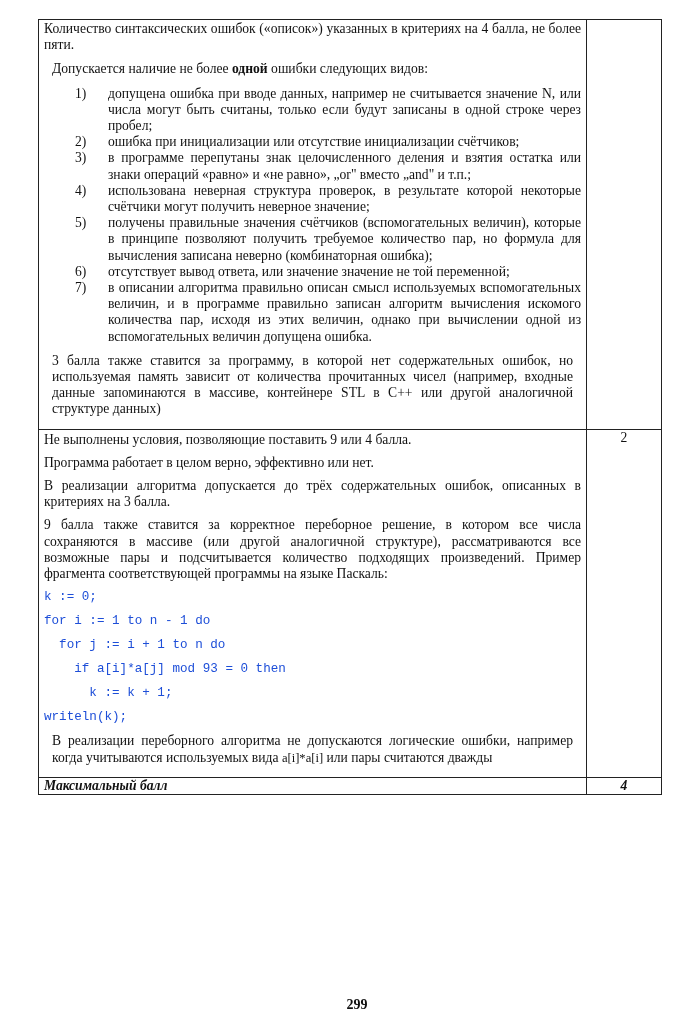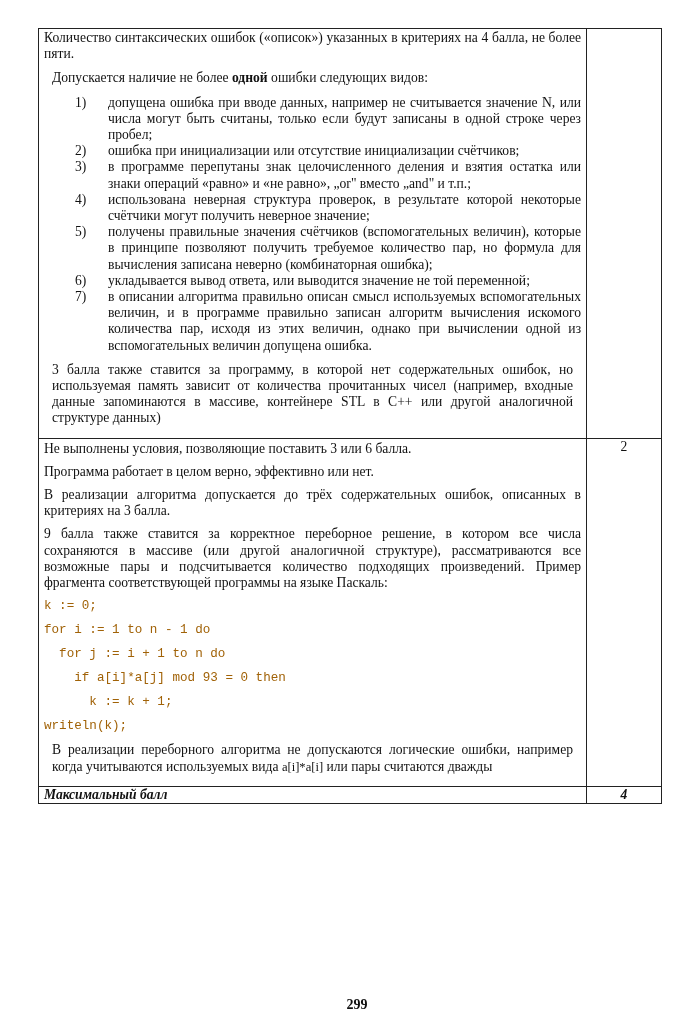--- a/index.html
+++ b/index.html
@@ -11,21 +11,21 @@
       width: 698px;
       height: 1024px;
       position: relative;
       overflow: hidden;
       font-family: "Liberation Serif", serif;
       color: #111111;
     }
     .page {
       position: absolute;
       left: 38px;
-      top: 28px;
+      top: 19px;
       width: 623px;
     }
     table.criteria {
       border-collapse: collapse;
       width: 623px;
       table-layout: fixed;
     }
     table.criteria td {
       border: 1px solid #222;
       vertical-align: top;
@@ -54,21 +54,21 @@
       top: 0;
     }
     .row1 td.desc { padding-top: 1px; padding-bottom: 3px; }
     .row2 td.desc { padding-top: 2px; padding-bottom: 3px; }
     .code {
       font-family: "Liberation Mono", monospace;
       font-size: 12.6px;
       line-height: 16px;
       margin: 0 0 8px 0;
       white-space: pre;
-      color: #a16207;
+      color: #1d4ed8;
     }
     .mono {
       font-family: Liberation Serif, serif;
       font-size: 12.6px;
     }
     .max-label {
       text-align: right;
       font-style: italic;
       font-weight: bold;
     }
@@ -97,31 +97,31 @@
         <tr class="row1">
       <td class="desc">
         <p class="para">Количество синтаксических ошибок («описок») указанных в критериях на 4 балла, не более пяти.</p>
         <p class="para tight"><span>Допускается наличие не более </span><b>одной</b><span> ошибки следующих видов:</span></p>
         <ol class="errors" style="margin-top:7px;">
           <li><span class="num">1)</span><span>допущена ошибка при вводе данных, например не считывается значение N, или числа могут быть считаны, только если будут записаны в одной строке через пробел;</span></li>
           <li><span class="num">2)</span><span>ошибка при инициализации или отсутствие инициализации счётчиков;</span></li>
           <li><span class="num">3)</span><span>в программе перепутаны знак целочисленного деления и взятия остатка или знаки операций «равно» и «не равно», „or" вместо „and" и т.п.;</span></li>
           <li><span class="num">4)</span><span>использована неверная структура проверок, в результате которой некоторые счётчики могут получить неверное значение;</span></li>
           <li><span class="num">5)</span><span>получены правильные значения счётчиков (вспомогательных величин), которые в принципе позволяют получить требуемое количество пар, но формула для вычисления записана неверно (комбинаторная ошибка);</span></li>
-          <li><span class="num">6)</span><span>укладывается вывод ответа, или выводится значение не той переменной;</span></li>
+          <li><span class="num">6)</span><span>отсутствует вывод ответа, или значение значение не той переменной;</span></li>
           <li><span class="num">7)</span><span>в описании алгоритма правильно описан смысл используемых вспомогательных величин, и в программе правильно записан алгоритм вычисления искомого количества пар, исходя из этих величин, однако при вычислении одной из вспомогательных величин допущена ошибка.</span></li>
         </ol>
         <p class="para tight">3 балла также ставится за программу, в которой нет содержательных ошибок, но используемая память зависит от количества прочитанных чисел (например, входные данные запоминаются в массиве, контейнере STL в C++ или другой аналогичной структуре данных)</p>
       </td>
       <td class="score"></td>
     </tr>
 
     <tr class="row2">
       <td class="desc">
-        <p class="para">Не выполнены условия, позволяющие поставить 3 или 6 балла.</p>
+        <p class="para">Не выполнены условия, позволяющие поставить 9 или 4 балла.</p>
         <p class="para">Программа работает в целом верно, эффективно или нет.</p>
         <p class="para">В реализации алгоритма допускается до трёх содержательных ошибок, описанных в критериях на 3 балла.</p>
         <p class="para">9 балла также ставится за корректное переборное решение, в котором все числа сохраняются в массиве (или другой аналогичной структуре), рассматриваются все возможные пары и подсчитывается количество подходящих произведений. Пример фрагмента соответствующей программы на языке Паскаль:</p>
         <div class="code">k := 0;</div>
         <div class="code">for i := 1 to n - 1 do</div>
         <div class="code">  for j := i + 1 to n do</div>
         <div class="code">    if a[i]*a[j] mod 93 = 0 then</div>
         <div class="code">      k := k + 1;</div>
         <div class="code">writeln(k);</div>
         <p class="para tight"><span>В реализации переборного алгоритма не допускаются логические ошибки, например когда учитываются используемых вида </span><span class="mono">a[i]*a[i]</span><span> или пары считаются дважды</span></p>

